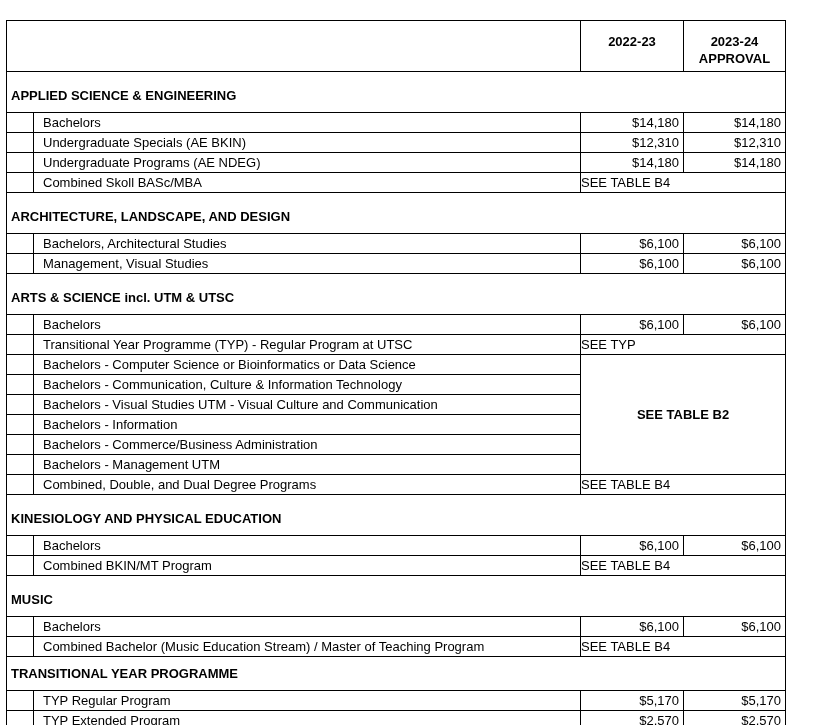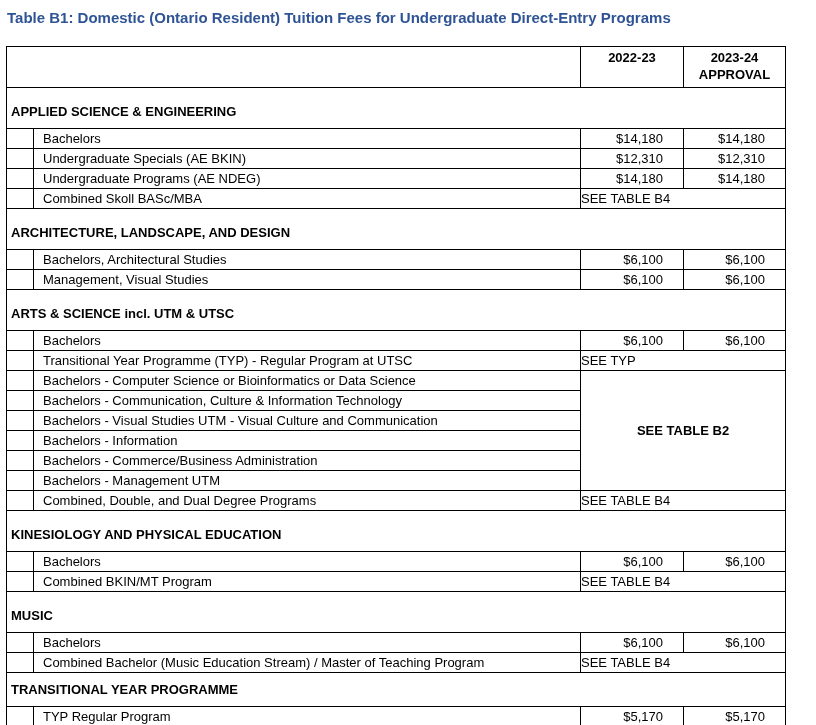--- a/index.html
+++ b/index.html
@@ -37,47 +37,46 @@
     padding: 0;
     height: 19px;
     line-height: 19px;
     overflow: hidden;
     white-space: nowrap;
     vertical-align: middle;
   }
   tr.header-row td {
     height: 38px;
     vertical-align: top;
-    padding-top: 2px;
+    padding-top: 12px;
     line-height: 17px;
     text-align: center;
     font-weight: 700;
     margin-left: 8px;
   }
   tr.section-row td {
     height: 31px;
     border-top: none;
     font-weight: 700;
     vertical-align: bottom;
     padding: 0 0 9px 4px;
     line-height: 15px;
   }
   tr.section-row.short td { height: 24px; }
   td.desc { padding-left: 9px; }
-  td.val  { text-align: right; padding-right: 20px; }
+  td.val  { text-align: right; padding-right: 4px; }
   td.see  { font-weight: 400; }
   td.see-span { text-align: center; font-weight: 700; vertical-align: middle; }
   tr.partial-row td { height: 20px; }
 </style>
 </head>
 <body>
 
 <div class="doc">
 
-  <div class="title">Table B1: Domestic (Ontario Resident) Tuition Fees for Undergraduate Direct-Entry Programs</div>
 
   <table class="fees">
     <colgroup>
       <col class="c0">
         <col class="c1">
         <col class="c2">
         <col class="c3">
     </colgroup>
 
     <tbody>

